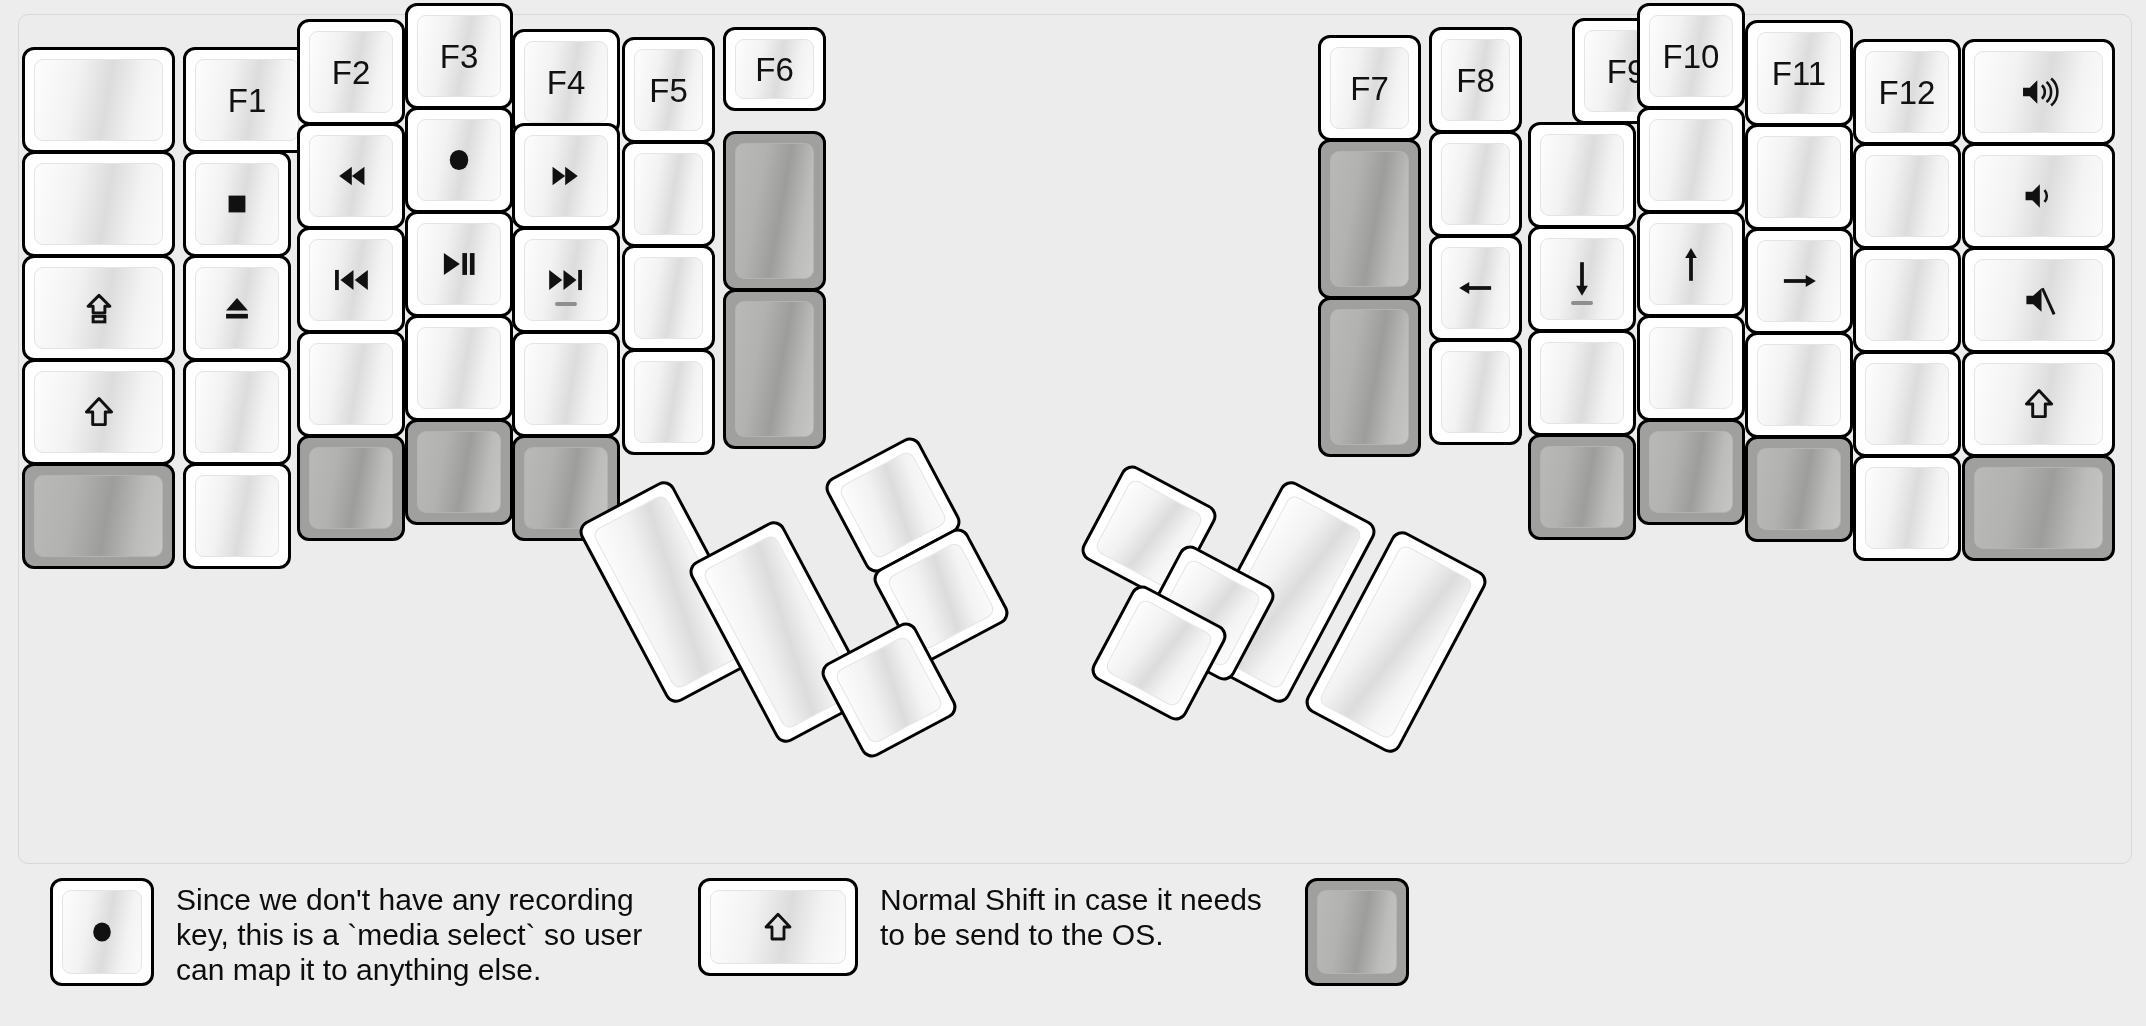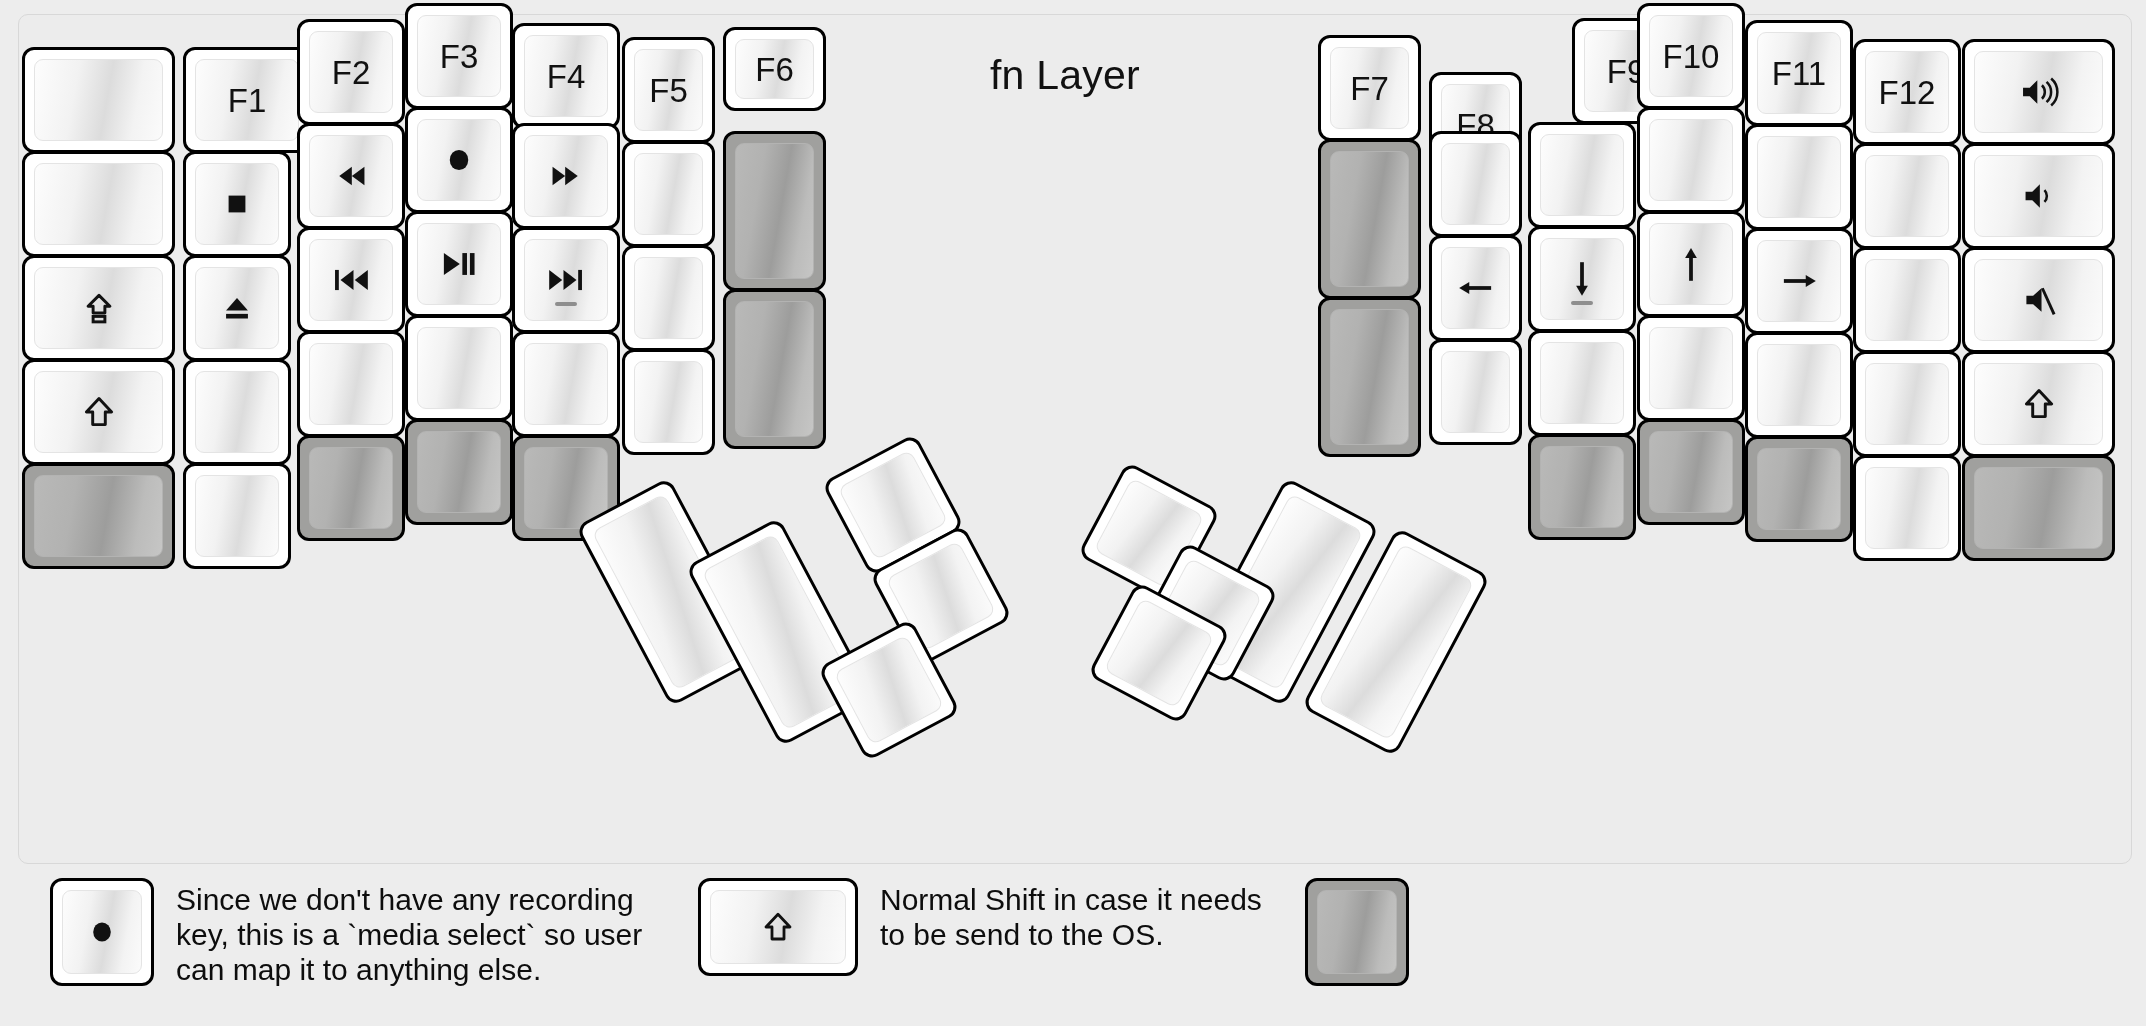--- a/index.html
+++ b/index.html
@@ -66,21 +66,20 @@
     white-space:pre-line;padding-top:4px;
   }
 </style>
 </head>
 <body>
 
 <div id="root">
 
   <div class="board"></div>
 
-  <div class="title">fn Layer</div>
 
   <div id="left-half">
       <div class="key" style="left: 22px; top: 47px; width: 153px; height: 106px;">
         <div class="cap">
           <div class="top"></div>
         </div>
       </div>
       <div class="key" style="left: 22px; top: 151px; width: 153px; height: 106px;">
         <div class="cap">
           <div class="top"></div>
@@ -230,21 +229,21 @@
       <div class="key" style="left: 405px; top: 315px; width: 108px; height: 106px;">
         <div class="cap">
           <div class="top"></div>
         </div>
       </div>
       <div class="key trans" style="left: 405px; top: 419px; width: 108px; height: 106px;">
         <div class="cap">
           <div class="top"></div>
         </div>
       </div>
-      <div class="key" style="left: 512px; top: 23px; width: 108px; height: 106px;">
+      <div class="key" style="left: 512px; top: 29px; width: 108px; height: 106px;">
         <div class="cap">
           <div class="top">
             <span class="flabel">F4</span>
           </div>
         </div>
       </div>
       <div class="key" style="left: 512px; top: 123px; width: 108px; height: 106px;">
         <div class="cap">
           <div class="top">
             <span class="legendglyph">
@@ -332,21 +331,21 @@
       <div class="key trans" style="left: 1318px; top: 139px; width: 103px; height: 160px;">
         <div class="cap">
           <div class="top"></div>
         </div>
       </div>
       <div class="key trans" style="left: 1318px; top: 297px; width: 103px; height: 160px;">
         <div class="cap">
           <div class="top"></div>
         </div>
       </div>
-      <div class="key" style="left: 1429px; top: 27px; width: 93px; height: 106px; margin-top: 45px;">
+      <div class="key" style="left: 1429px; top: 27px; width: 93px; height: 106px;">
         <div class="cap">
           <div class="top">
             <span class="flabel">F8</span>
           </div>
         </div>
       </div>
       <div class="key" style="left: 1429px; top: 131px; width: 93px; height: 106px;">
         <div class="cap">
           <div class="top"></div>
         </div>

